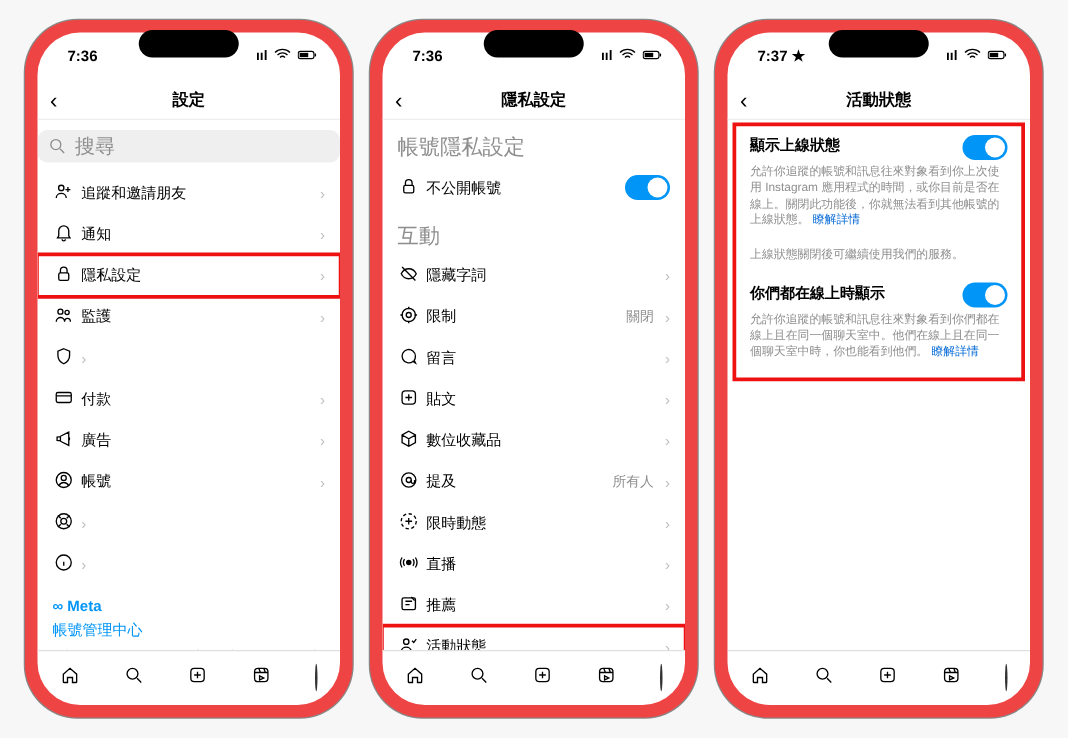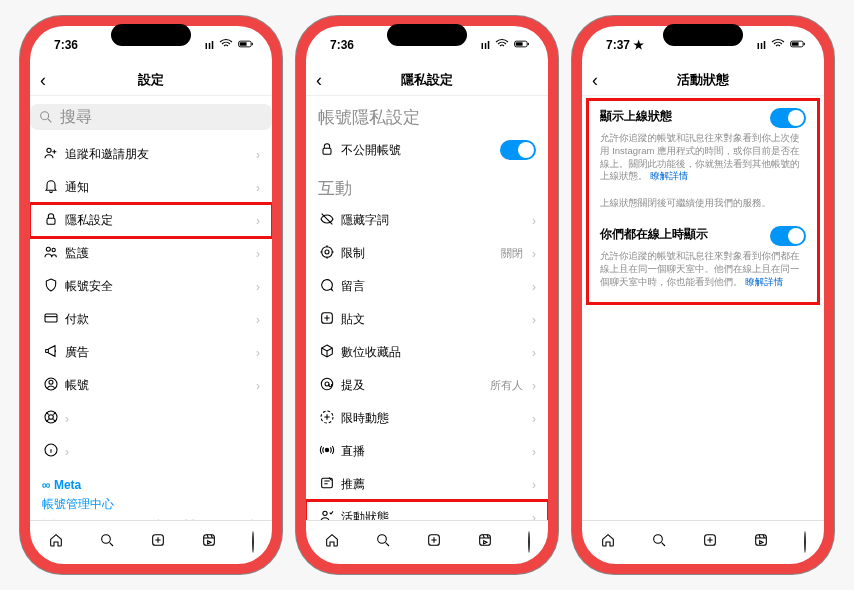--- a/index.html
+++ b/index.html
@@ -248,21 +248,20 @@
               <circle cx="16" cy="9" r="2.5"></circle>
               <path d="M3 20c0-3 2.5-5 5-5s5 2 5 5M13 20c0-2.5 1.5-4 3.5-4s3.5 1.5 3.5 4"></path>
             </svg></span>
         <span class="lbl">監護</span>
         <span class="chev">›</span>
       </div>
       <div class="row">
         <span class="ic"><svg class="icon" viewBox="0 0 24 24">
               <path d="M12 3l7 3v5c0 5-3 8-7 10-4-2-7-5-7-10V6l7-3z"></path>
             </svg></span>
-        <span class="lbl">帳號安全</span>
         <span class="chev">›</span>
       </div>
       <div class="row">
         <span class="ic"><svg class="icon" viewBox="0 0 24 24">
               <rect x="3" y="6" width="18" height="12" rx="2"></rect>
               <path d="M3 10h18"></path>
             </svg></span>
         <span class="lbl">付款</span>
         <span class="chev">›</span>
       </div>

